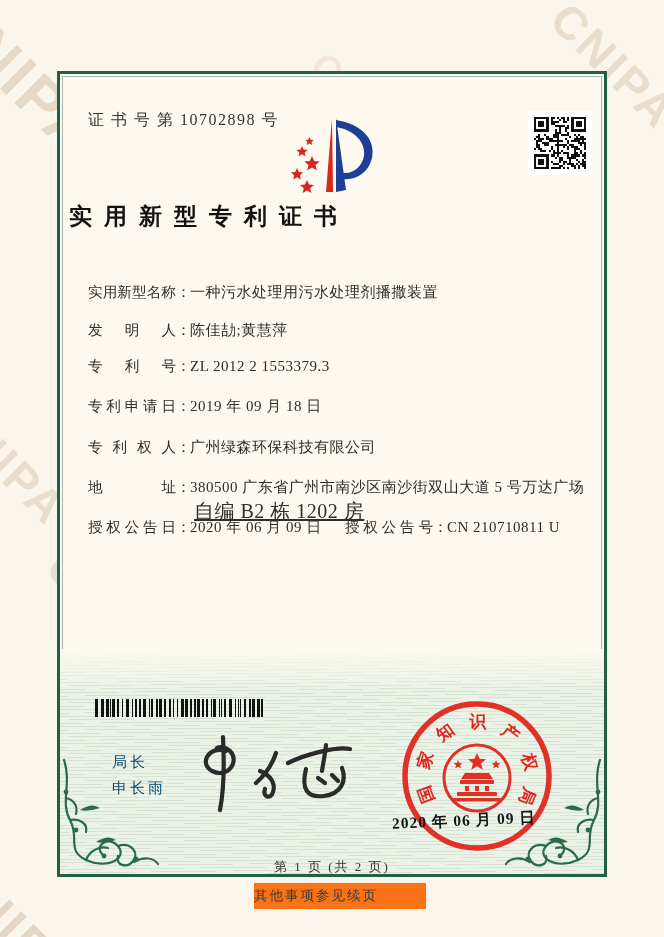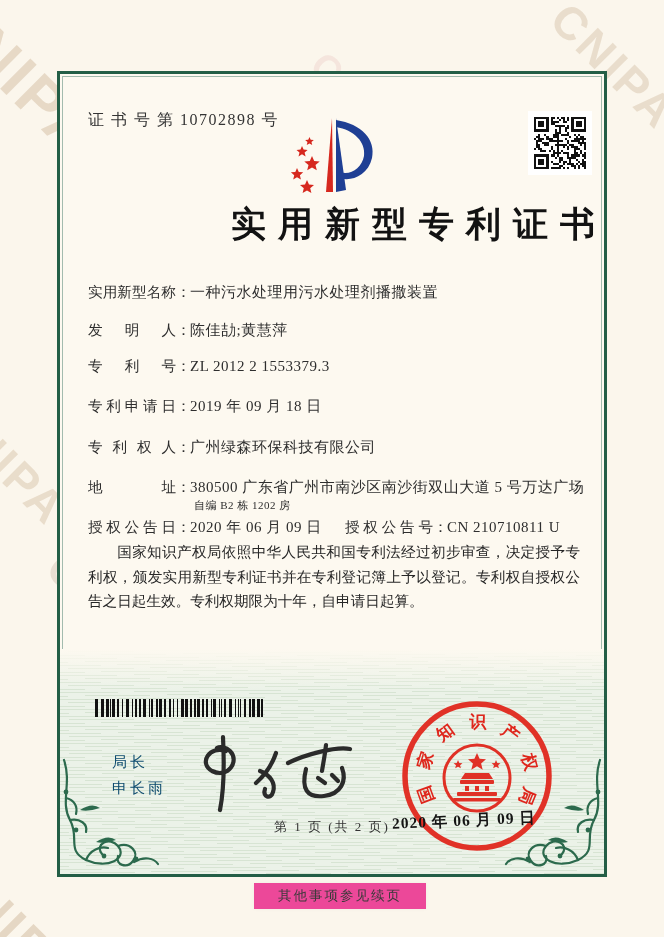--- a/index.html
+++ b/index.html
@@ -30,29 +30,29 @@
   .band{
     position:absolute;left:60px;top:649px;width:544px;height:225px;
     background:
       linear-gradient(180deg,#fdf9f0 0,rgba(253,249,240,0) 42px),
       repeating-linear-gradient(179.3deg,#ebf2e8 0 2.6px,#d7e4d3 2.6px 3.4px),
       #ebf2e8;
   }
   
   .cert-no{position:absolute;left:88px;top:110px;font-size:16px;letter-spacing:1.5px;color:#343434;}
   .title{
-    position:absolute;left:57px;top:201px;width:550px;text-align:right;
-    font-size:35px;font-weight:700;letter-spacing:12px;color:#121212;text-indent:12px;
+    position:absolute;left:57px;top:201px;width:550px;text-align:left;
+    font-size:23px;font-weight:700;letter-spacing:12px;color:#121212;text-indent:12px;
   }
   
   .row{position:absolute;left:88px;font-size:15px;white-space:nowrap;color:#2e2e2e;}
   .jlabel{display:inline-flex;justify-content:space-between;width:88px;vertical-align:top;font-size:14.6px;}
   .colon{display:inline-block;width:14px;}
   .val{letter-spacing:0.5px;}
-  .val2{position:absolute;left:194px;font-size:11px;letter-spacing:0.5px;color:#2e2e2e;}
+  .val2{position:absolute;left:194px;font-size:20px;letter-spacing:0.5px;color:#2e2e2e;text-decoration:underline;}
   .row .sub2{position:absolute;left:257px;top:0;white-space:nowrap;}
   
   .paras{
     position:absolute;left:88px;top:540px;width:492px;
     font-size:14.6px;line-height:24.6px;text-align:justify;color:#262626;
   }
   .paras p{margin:0;text-indent:2em;}
   
   .barcode{position:absolute;left:95px;top:699px;width:170px;height:18px;}
   
@@ -61,24 +61,24 @@
   .signer div{margin-bottom:7px;}
   .signature{position:absolute;left:186px;top:731px;}
   
   .seal{position:absolute;left:397px;top:696px;}
   .seal-date{
     position:absolute;left:392px;top:810px;width:170px;
     font-size:15.5px;font-weight:700;letter-spacing:1px;color:#141414;
     transform:rotate(-2.5deg);white-space:nowrap;
   }
   
-  .pageinfo{position:absolute;left:57px;top:818px;width:550px;text-align:center;font-size:13px;letter-spacing:2px;color:#333;}
+  .pageinfo{position:absolute;left:57px;top:858px;width:550px;text-align:center;font-size:13px;letter-spacing:2px;color:#333;}
   .contnote{
-    position:absolute;left:254px;top:883px;width:172px;height:26px;background:#ec4899;
-    text-align:center;line-height:26px;font-size:13.5px;letter-spacing:2px;color:#3a3a3a;
+    position:absolute;left:254px;top:883px;width:172px;height:26px;background:#f97316;
+    text-align:left;line-height:26px;font-size:13.5px;letter-spacing:2px;color:#3a3a3a;
     box-shadow:0 0 4px rgba(0,0,0,0.04);
   }
   .flourish{position:absolute;pointer-events:none;}
 </style>
 </head>
 <body>
 
 <div class="wm" style="left:-30px;top:-22px;font-size:62px;color:rgba(206,181,152,0.45);">CNIPA</div>
 <div class="wm" style="left:578px;top:-8px;font-size:46px;color:rgba(206,181,152,0.38);">CNIPA</div>
 <div class="wm" style="left:186px;top:148px;font-size:40px;color:rgba(226,163,163,0.25);">CNIPA</div>
@@ -430,21 +430,20 @@
         <span>授</span>
         <span>权</span>
         <span>公</span>
         <span>告</span>
         <span>号</span>
       </span><span class="colon">：</span><span class="val">CN 210710811 U</span>
   </span>
 </div>
 
 <div class="paras">
-  <p>国家知识产权局依照中华人民共和国专利法经过初步审查，决定授予专利权，颁发实用新型专利证书并在专利登记簿上予以登记。专利权自授权公告之日起生效。专利权期限为十年，自申请日起算。</p>
 </div>
 
 <svg class="barcode" id="barcode" viewBox="0 0 170 18" preserveAspectRatio="none">
     <rect x="0" y="0" width="3" height="18" fill="#111"></rect>
     <rect x="6" y="0" width="3" height="18" fill="#111"></rect>
     <rect x="11" y="0" width="3" height="18" fill="#111"></rect>
     <rect x="15" y="0" width="1" height="18" fill="#111"></rect>
     <rect x="17" y="0" width="3" height="18" fill="#111"></rect>
     <rect x="22" y="0" width="2" height="18" fill="#111"></rect>
     <rect x="27" y="0" width="1" height="18" fill="#111"></rect>

